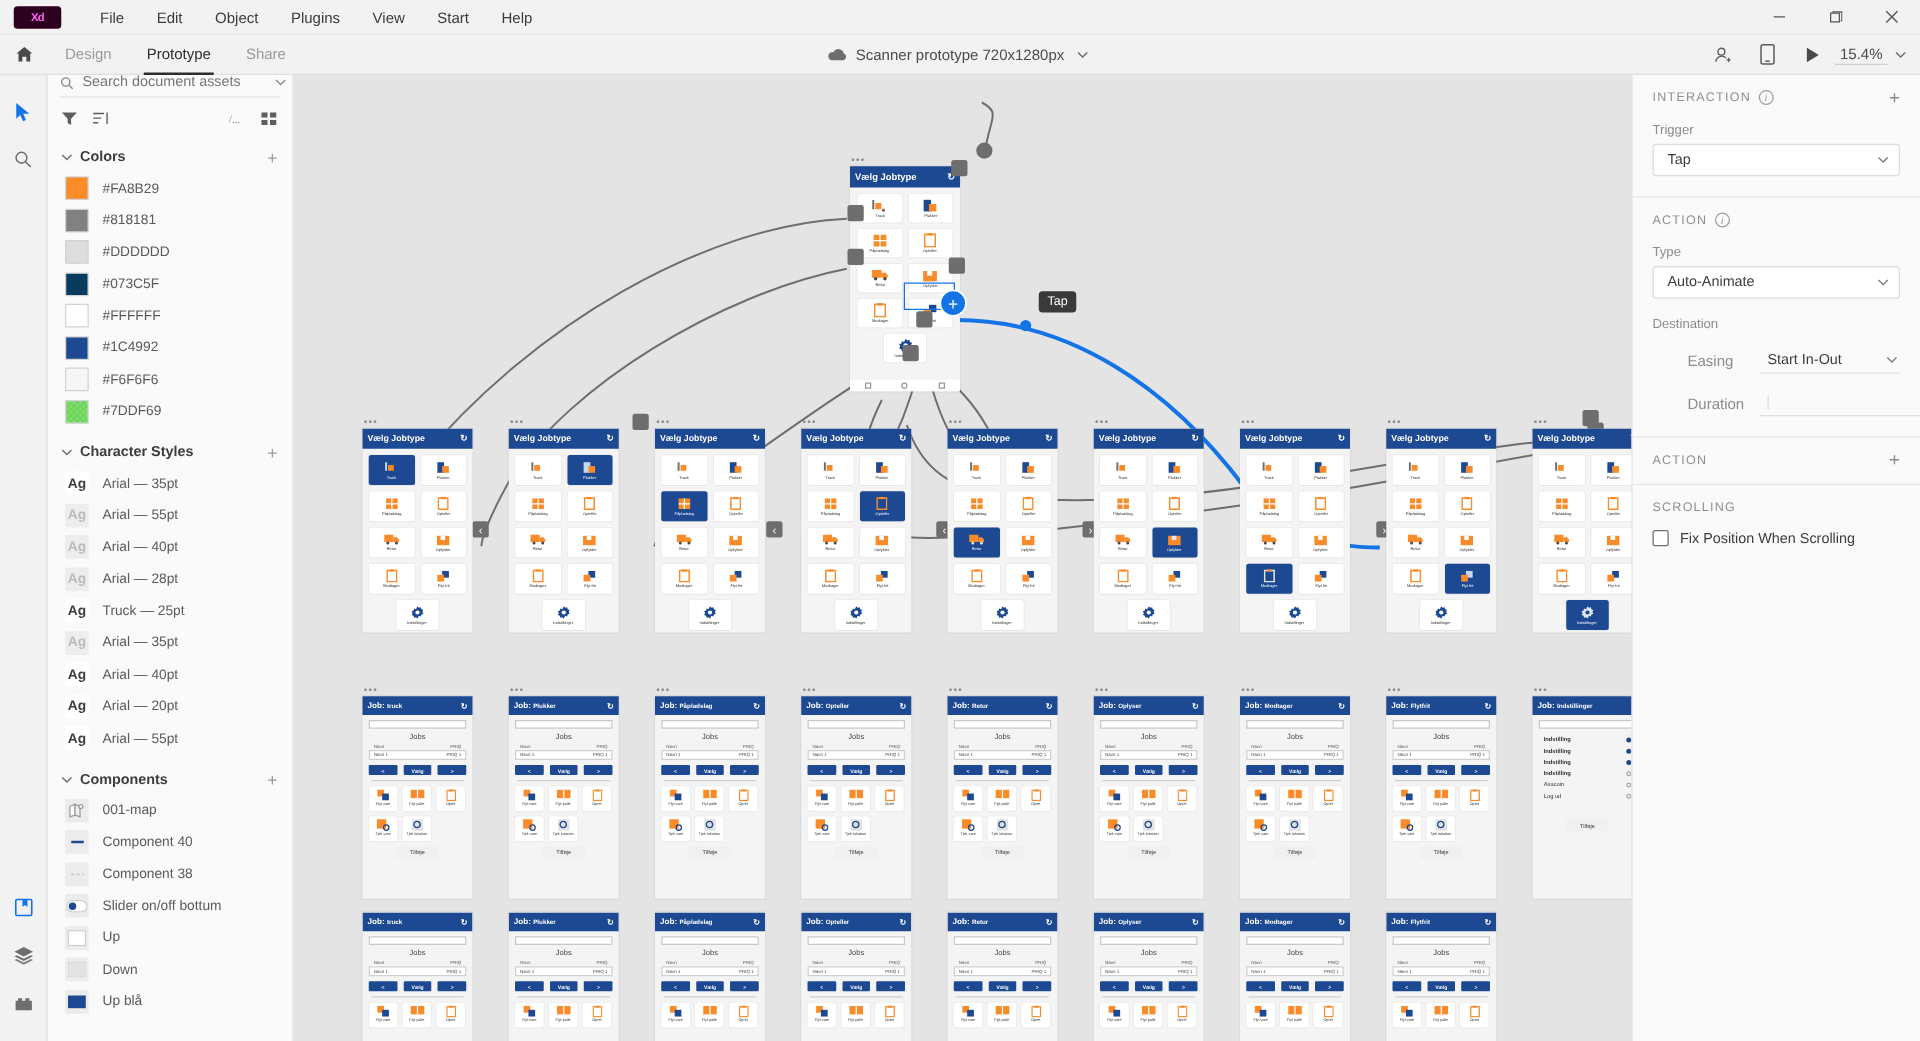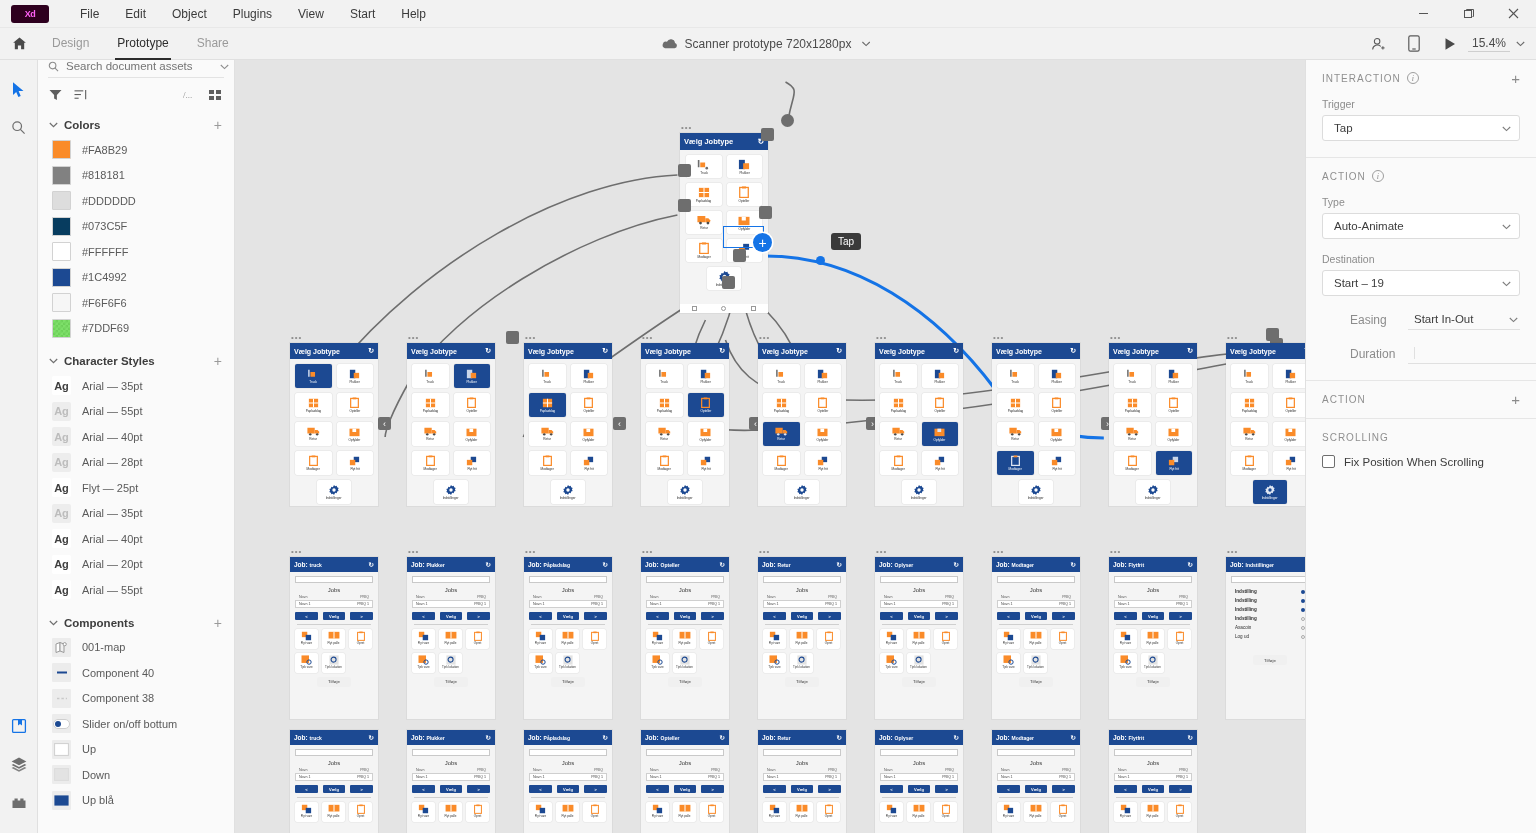--- a/index.html
+++ b/index.html
@@ -389,21 +389,21 @@
       <div class="asset-row">
         <span class="cs-chip" style="background:#ededed;color:#bcbcbc;font-weight:bold">Ag</span>
         <span class="asset-label">Arial — 40pt</span>
       </div>
       <div class="asset-row">
         <span class="cs-chip" style="background:#ededed;color:#bcbcbc;font-weight:bold">Ag</span>
         <span class="asset-label">Arial — 28pt</span>
       </div>
       <div class="asset-row">
         <span class="cs-chip" style="background:#fff;color:#3e3e3e;font-weight:bold">Ag</span>
-        <span class="asset-label">Flyt — 25pt</span>
+        <span class="asset-label">Truck — 25pt</span>
       </div>
       <div class="asset-row">
         <span class="cs-chip" style="background:#ededed;color:#bcbcbc;font-weight:bold">Ag</span>
         <span class="asset-label">Arial — 35pt</span>
       </div>
       <div class="asset-row">
         <span class="cs-chip" style="background:#fff;color:#3e3e3e;font-weight:bold">Ag</span>
         <span class="asset-label">Arial — 40pt</span>
       </div>
       <div class="asset-row">
@@ -2376,26 +2376,20 @@
         </div>
         <div class="fld-label">Type</div>
         <div class="dd">
           <span class="v">Auto-Animate</span>
           <span class="cv"><svg width="9" height="6" viewBox="0 0 9 6">
                 <path d="M0.8 1 4.5 4.6 8.2 1" fill="none" stroke="#7d7d7d" stroke-width="1.1"></path>
               </svg></span>
         </div>
 
         <div class="fld-label" style="margin-top:14px">Destination</div>
-        <div class="dd">
-          <span class="v">Start – 19</span>
-          <span class="cv"><svg width="9" height="6" viewBox="0 0 9 6">
-                <path d="M0.8 1 4.5 4.6 8.2 1" fill="none" stroke="#7d7d7d" stroke-width="1.1"></path>
-              </svg></span>
-        </div>
 
         <div class="inline-fld">
           <span class="lab">Easing</span>
           <span class="inline-underline">
             <span class="v">Start In-Out</span>
             <span class="cv"><svg width="9" height="6" viewBox="0 0 9 6">
                   <path d="M0.8 1 4.5 4.6 8.2 1" fill="none" stroke="#7d7d7d" stroke-width="1.1"></path>
                 </svg></span>
           </span>
         </div>

